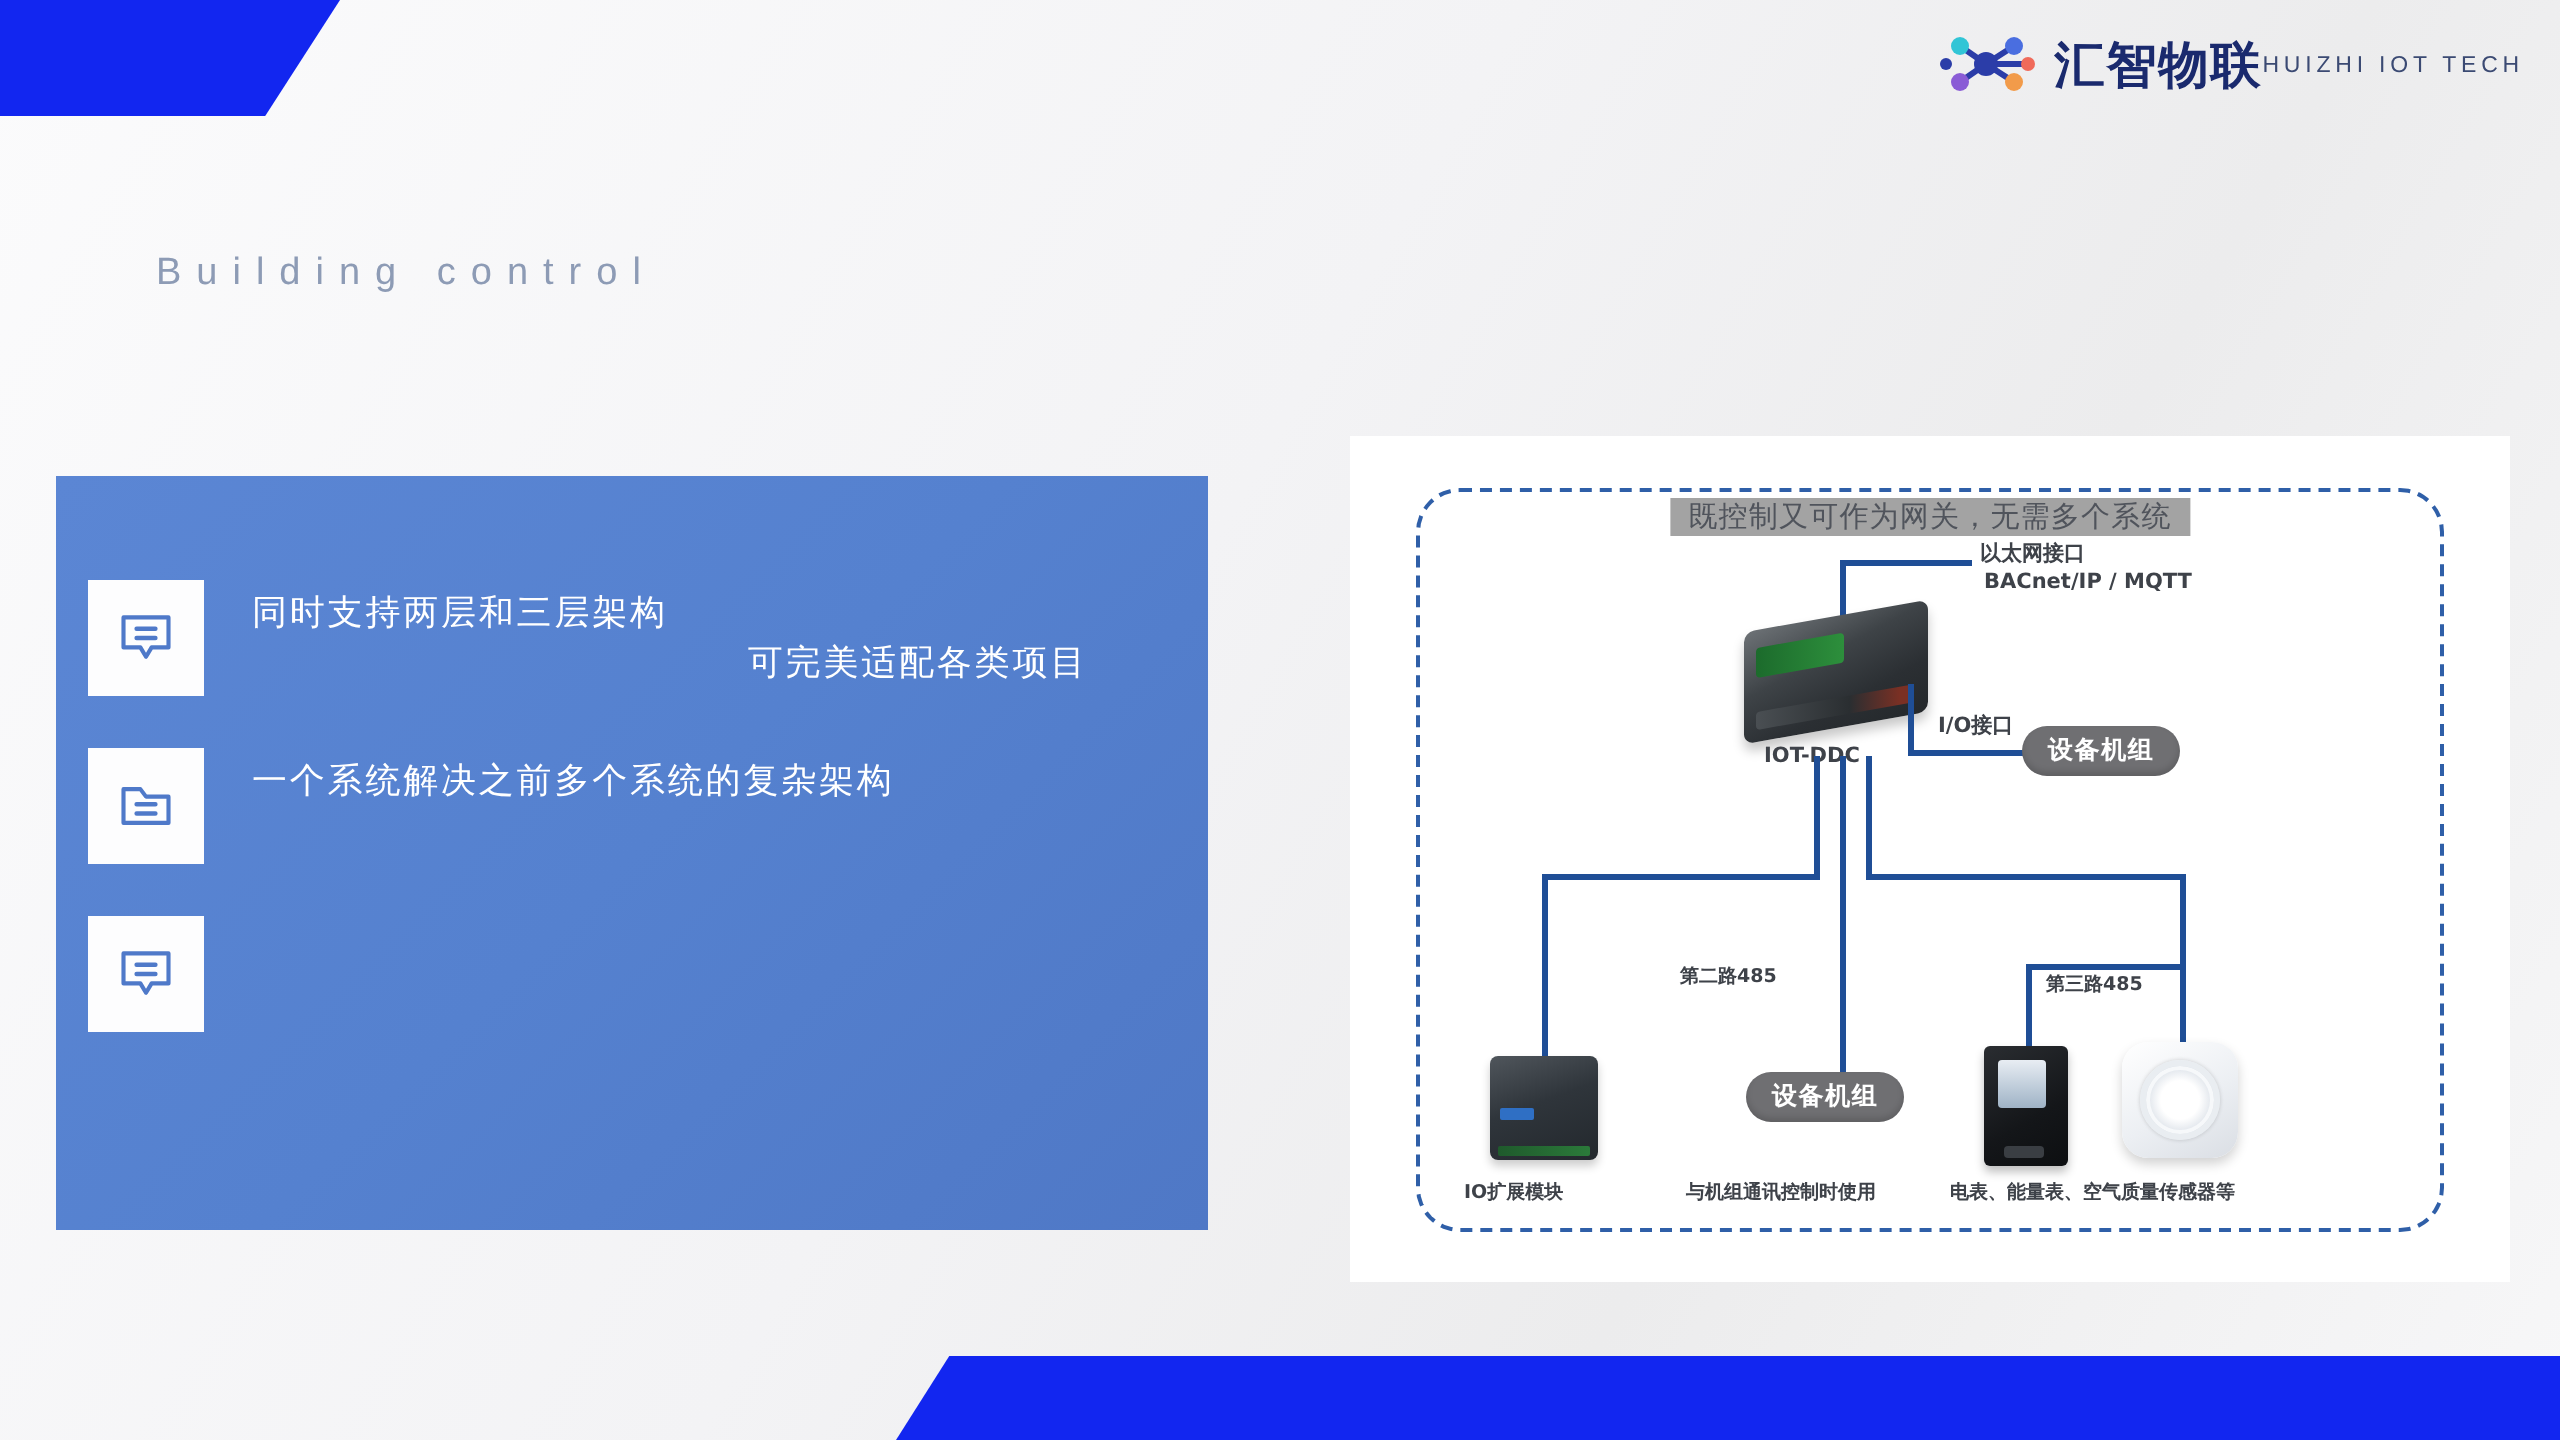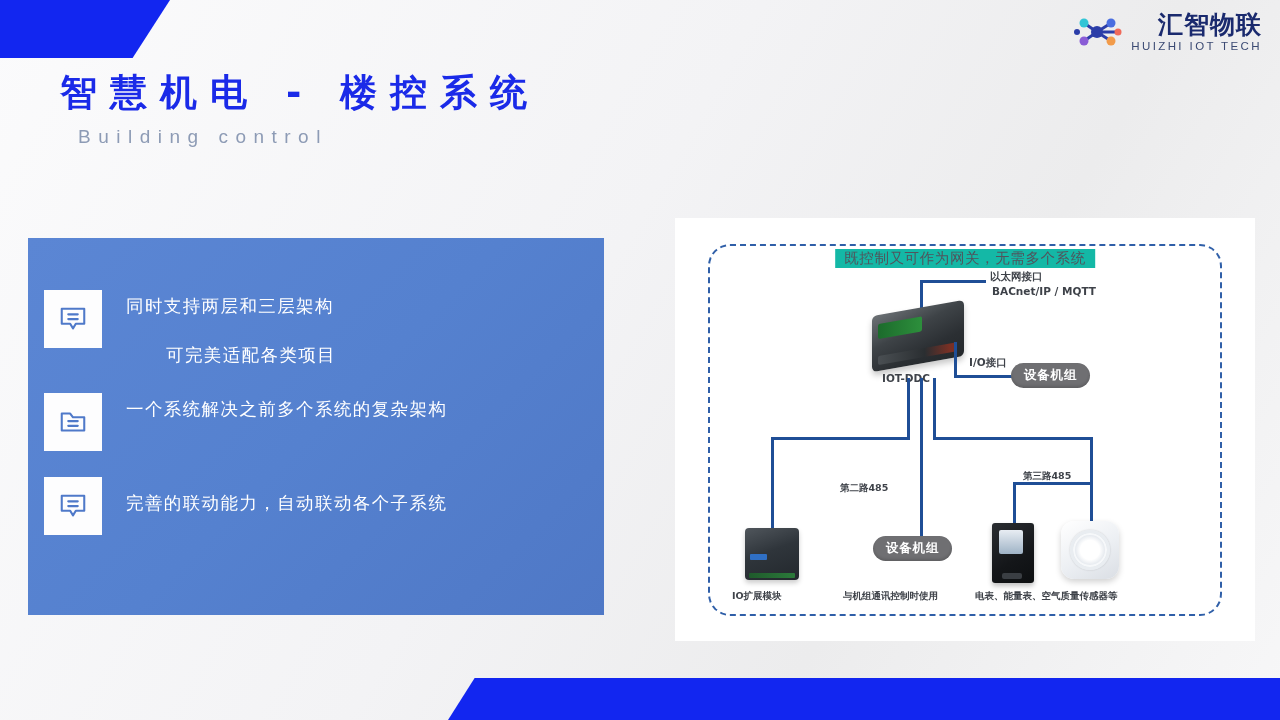--- a/index.html
+++ b/index.html
@@ -47,21 +47,21 @@
     background:#1226F0;
     clip-path:polygon(3.2% 0, 100% 0, 100% 100%, 0 100%);
   }
 
   
   .brand{
     position:absolute; right:18px; top:12px;
     display:flex; align-items:center; gap:9px;
   }
   .brand-mark{ width:48px; height:40px; flex:0 0 auto; }
-  .brand-text{ display:flex; flex-direction:column; align-items:flex-end; line-height:1; }
+  .brand-text{ display:flex; flex-direction:row; align-items:center; line-height:1; }
   .brand-cn{
     font-size:25px; font-weight:700; color:#1a2a6e; letter-spacing:1px;
     font-family:"DejaVu Sans","Liberation Sans",sans-serif;
   }
   .brand-en{
     font-size:11.5px; font-weight:400; color:#3b4a73; letter-spacing:2.4px;
     margin-top:4px;
   }
 
   
@@ -83,40 +83,40 @@
     padding:44px 0 0 0;
   }
   .feature-row{ display:flex; align-items:flex-start; }
   .feature-row + .feature-row{ margin-top:26px; }
   .f-row-1{ margin-top:8px; }
   .f-row-3{ margin-top:35px; }
   .f-icon{
     width:58px; height:58px; background:#fdfdfe; margin-left:16px;
     flex:0 0 auto; display:flex; align-items:center; justify-content:center;
   }
-  .f-texts{ margin-left:24px; display:flex; flex-direction:column; }
+  .f-texts{ margin-left:24px; display:flex; flex-direction:row; }
   .f-line{
     color:#ffffff; font-size:17.5px; letter-spacing:1.4px; white-space:nowrap;
     font-family:"DejaVu Sans","Liberation Sans",sans-serif;
   }
   .f-line + .f-line{ margin-top:25px;margin-left:40px; }
   .f-pad{ padding-top:4px; }
 
   
   .diagram-card{
     position:absolute; left:675px; top:218px; width:580px; height:423px;
     background:#ffffff;
   }
   .dashed-box{
     position:absolute; left:33px; top:26px; width:514px; height:372px;
     border:2px dashed #2f5fa8; border-radius:22px;
   }
   .dash-title{
     position:absolute; left:50%; top:3px; transform:translateX(-50%);
-    background:#14b8a6; padding:0 9px; white-space:nowrap;
+    background:#a3a3a3; padding:0 9px; white-space:nowrap;
     font-size:14.5px; color:#50545c; letter-spacing:.6px;
     font-family:Liberation Mono, monospace;
   }
   .wire{ position:absolute; background:#1f4e96; }
   .dlabel{
     position:absolute; font-size:10.5px; color:#3e4249; white-space:nowrap;
     font-family:"DejaVu Sans","Liberation Sans",sans-serif; font-weight:700;
   }
   .dlabel.sm{ font-size:9.5px; font-weight:700; }
   .pill{
@@ -213,21 +213,20 @@
       <circle cx="74" cy="58" r="9" fill="#f29b4a"></circle>
       <circle cx="88" cy="40" r="7" fill="#f06a5a"></circle>
       <circle cx="6" cy="40" r="6" fill="#2b3da8"></circle>
     </svg>
     <div class="brand-text">
       <div class="brand-cn">汇智物联</div>
       <div class="brand-en">HUIZHI IOT TECH</div>
     </div>
   </div>
 
-  <div class="title-cn">智慧机电 - 楼控系统</div>
   <div class="title-en">Building control</div>
 
   <div class="feature-panel">
 
     <div class="feature-row f-row-1">
       <div class="f-icon">
         <svg width="30" height="30" viewBox="0 0 32 32" fill="none" stroke="#4f79c9" stroke-width="2.2" stroke-linejoin="round" stroke-linecap="round">
           <path d="M4 5 H28 V21 H19 L16 26 L13 21 H4 Z"></path>
           <path d="M11 11 H21 M11 16 H21" stroke-width="2.4"></path>
         </svg>
@@ -250,23 +249,20 @@
       </div>
     </div>
 
     <div class="feature-row f-row-3">
       <div class="f-icon">
         <svg width="30" height="30" viewBox="0 0 32 32" fill="none" stroke="#4f79c9" stroke-width="2.2" stroke-linejoin="round" stroke-linecap="round">
           <path d="M4 5 H28 V21 H19 L16 26 L13 21 H4 Z"></path>
           <path d="M11 11 H21 M11 16 H21" stroke-width="2.4"></path>
         </svg>
       </div>
-      <div class="f-texts" style="padding-top:14px">
-        <div class="f-line">完善的联动能力，自动联动各个子系统</div>
-      </div>
     </div>
 
   </div>
 
   <div class="diagram-card">
     <div class="dashed-box">
       <div class="dash-title">既控制又可作为网关，无需多个系统</div>
     </div>
 
     <div class="wire" style="left:245px; top:62px; width:3px; height:34px;"></div>
@@ -290,21 +286,21 @@
     <div class="wire" style="left:96px; top:219px; width:3px; height:92px;"></div>
 
     <div class="wire" style="left:245px; top:219px; width:3px; height:104px;"></div>
 
     <div class="wire" style="left:258px; top:219px; width:160px; height:3px;"></div>
     <div class="wire" style="left:415px; top:219px; width:3px; height:88px;"></div>
     <div class="wire" style="left:338px; top:264px; width:80px; height:3px;"></div>
     <div class="wire" style="left:338px; top:264px; width:3px; height:44px;"></div>
 
     <div class="dlabel sm" style="left:165px; top:264px;">第二路485</div>
-    <div class="dlabel sm" style="left:348px; top:252px;">第三路485</div>
+    <div class="dlabel sm" style="left:348px; top:268px;">第三路485</div>
 
     <div class="io-mod"></div>
     <div class="dlabel sm" style="left:57px; top:372px;text-align:right;">IO扩展模块</div>
 
     <div class="pill" style="left:198px; top:318px;">设备机组</div>
     <div class="dlabel sm" style="left:168px; top:372px;">与机组通讯控制时使用</div>
 
     <div class="meter"></div>
     <div class="aqs">
       <div class="aqs-ring"></div>

